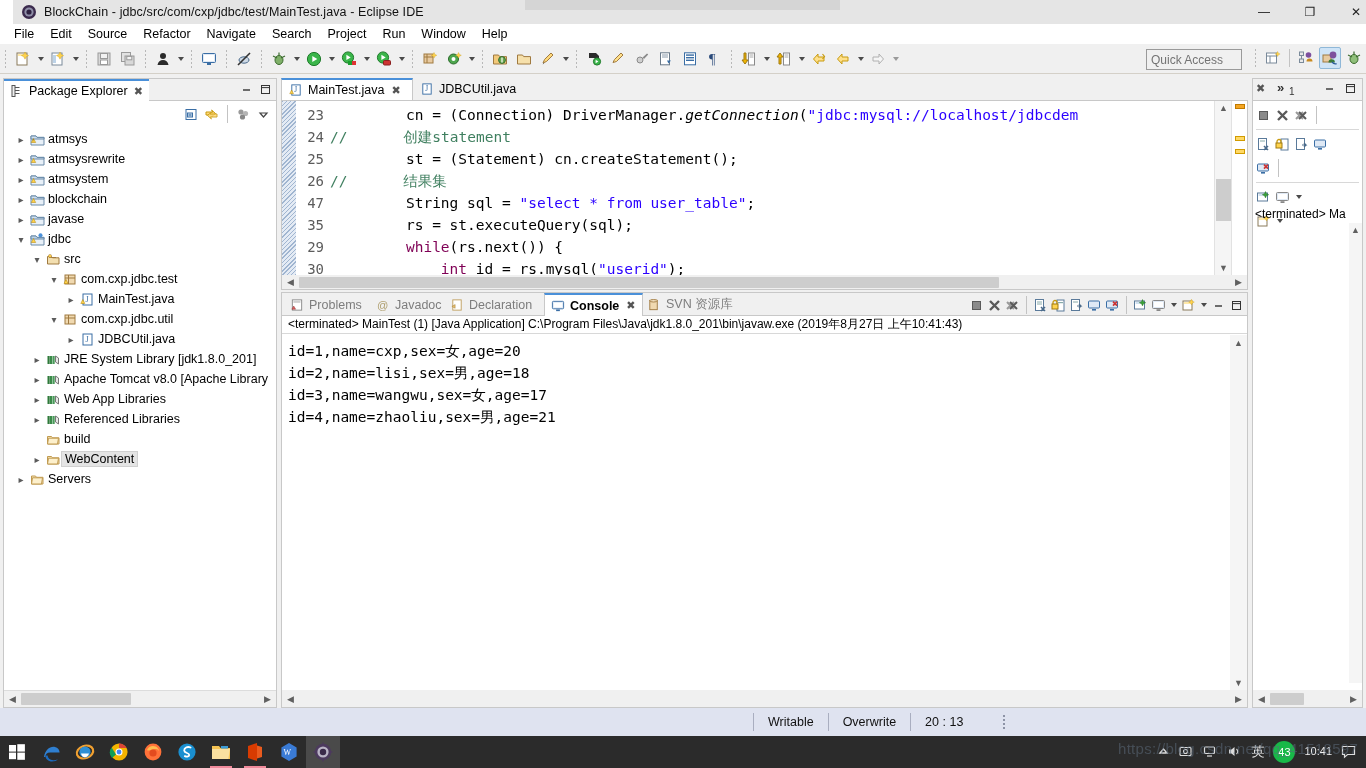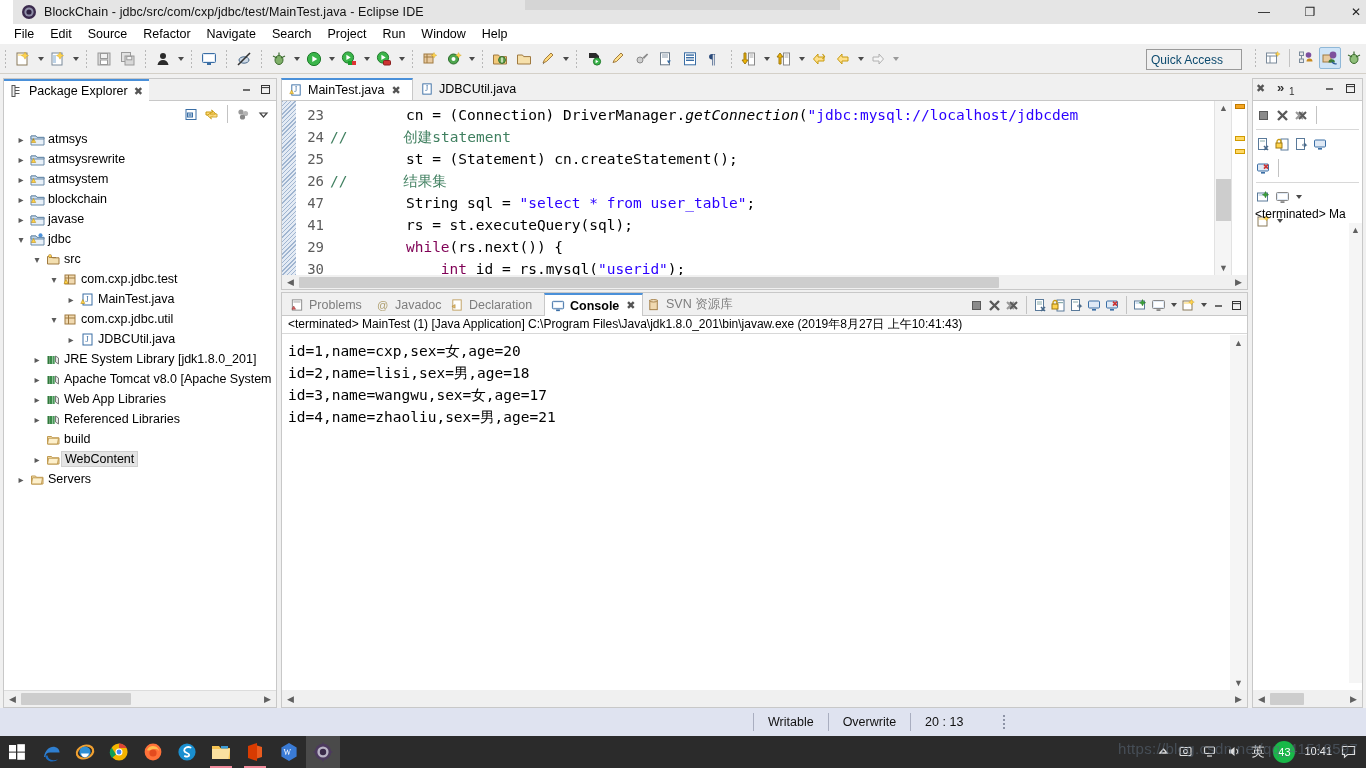--- a/index.html
+++ b/index.html
@@ -80,21 +80,21 @@
     display:block; width:0; height:0;
     border-left:3.5px solid transparent; border-right:3.5px solid transparent;
     border-top:4px solid #4a4a4a;
   }
   .tarrow.dim i { border-top-color:#9a9a9a; }
 
   .quick-access {
     position:absolute; right: 124px; top: 49px;
     width: 96px; height: 21px;
     border: 1px solid #9a9a9a; background:#f0f0f0;
-    font-size: 12px; color:#0c4a6e;
+    font-size: 12px; color:#737373;
     display:flex; align-items:center; padding-left:4px;
   }
 
   
   .body-area {
     position:absolute; left:0; top:74px; width:1366px; height:634px;
     background:#f0f0f0;
   }
 
   
@@ -810,21 +810,21 @@
         <div class="trow" style="padding-left:26px">
           <span class="twist">▸</span>
           <span class="ticon">
             <svg width="15" height="15" viewBox="0 0 15 15">
                 <rect x="1.5" y="4" width="2.2" height="8" fill="#2f7a3a"></rect>
                 <rect x="4" y="4" width="2.2" height="8" fill="#3a8a4a"></rect>
                 <rect x="6.5" y="4" width="2.2" height="8" fill="#4a9a5a"></rect>
                 <path d="M9.5 4l3 2v6l-3-2z" fill="#e8e8e8" stroke="#777"></path>
               </svg>
           </span>
-          <span class="tlabel">Apache Tomcat v8.0 [Apache System</span>
+          <span class="tlabel">Apache Tomcat v8.0 [Apache Library</span>
         </div>
 
         <div class="trow" style="padding-left:26px">
           <span class="twist">▸</span>
           <span class="ticon">
             <svg width="15" height="15" viewBox="0 0 15 15">
                 <rect x="1.5" y="4" width="2.2" height="8" fill="#2f7a3a"></rect>
                 <rect x="4" y="4" width="2.2" height="8" fill="#3a8a4a"></rect>
                 <rect x="6.5" y="4" width="2.2" height="8" fill="#4a9a5a"></rect>
                 <path d="M9.5 4l3 2v6l-3-2z" fill="#e8e8e8" stroke="#777"></path>
@@ -915,21 +915,21 @@
       </div>
 
       <div class="code-area">
         <div class="gutter-marks"></div>
         <div class="line-nums">
           <div class="ln">23</div>
           <div class="ln">24</div>
           <div class="ln">25</div>
           <div class="ln">26</div>
           <div class="ln">47</div>
-          <div class="ln">41</div>
+          <div class="ln">35</div>
           <div class="ln">29</div>
           <div class="ln">30</div>
         </div>
 
         <div class="code-lines">
 
           <div class="cl">
             <span style="display:inline-block;width:8.7ch"></span><span>cn = (Connection) DriverManager.</span><span class="ital">getConnection</span><span>(</span><span class="str">"jdbc:mysql://localhost/jdbcdem</span>
           </div>
 

